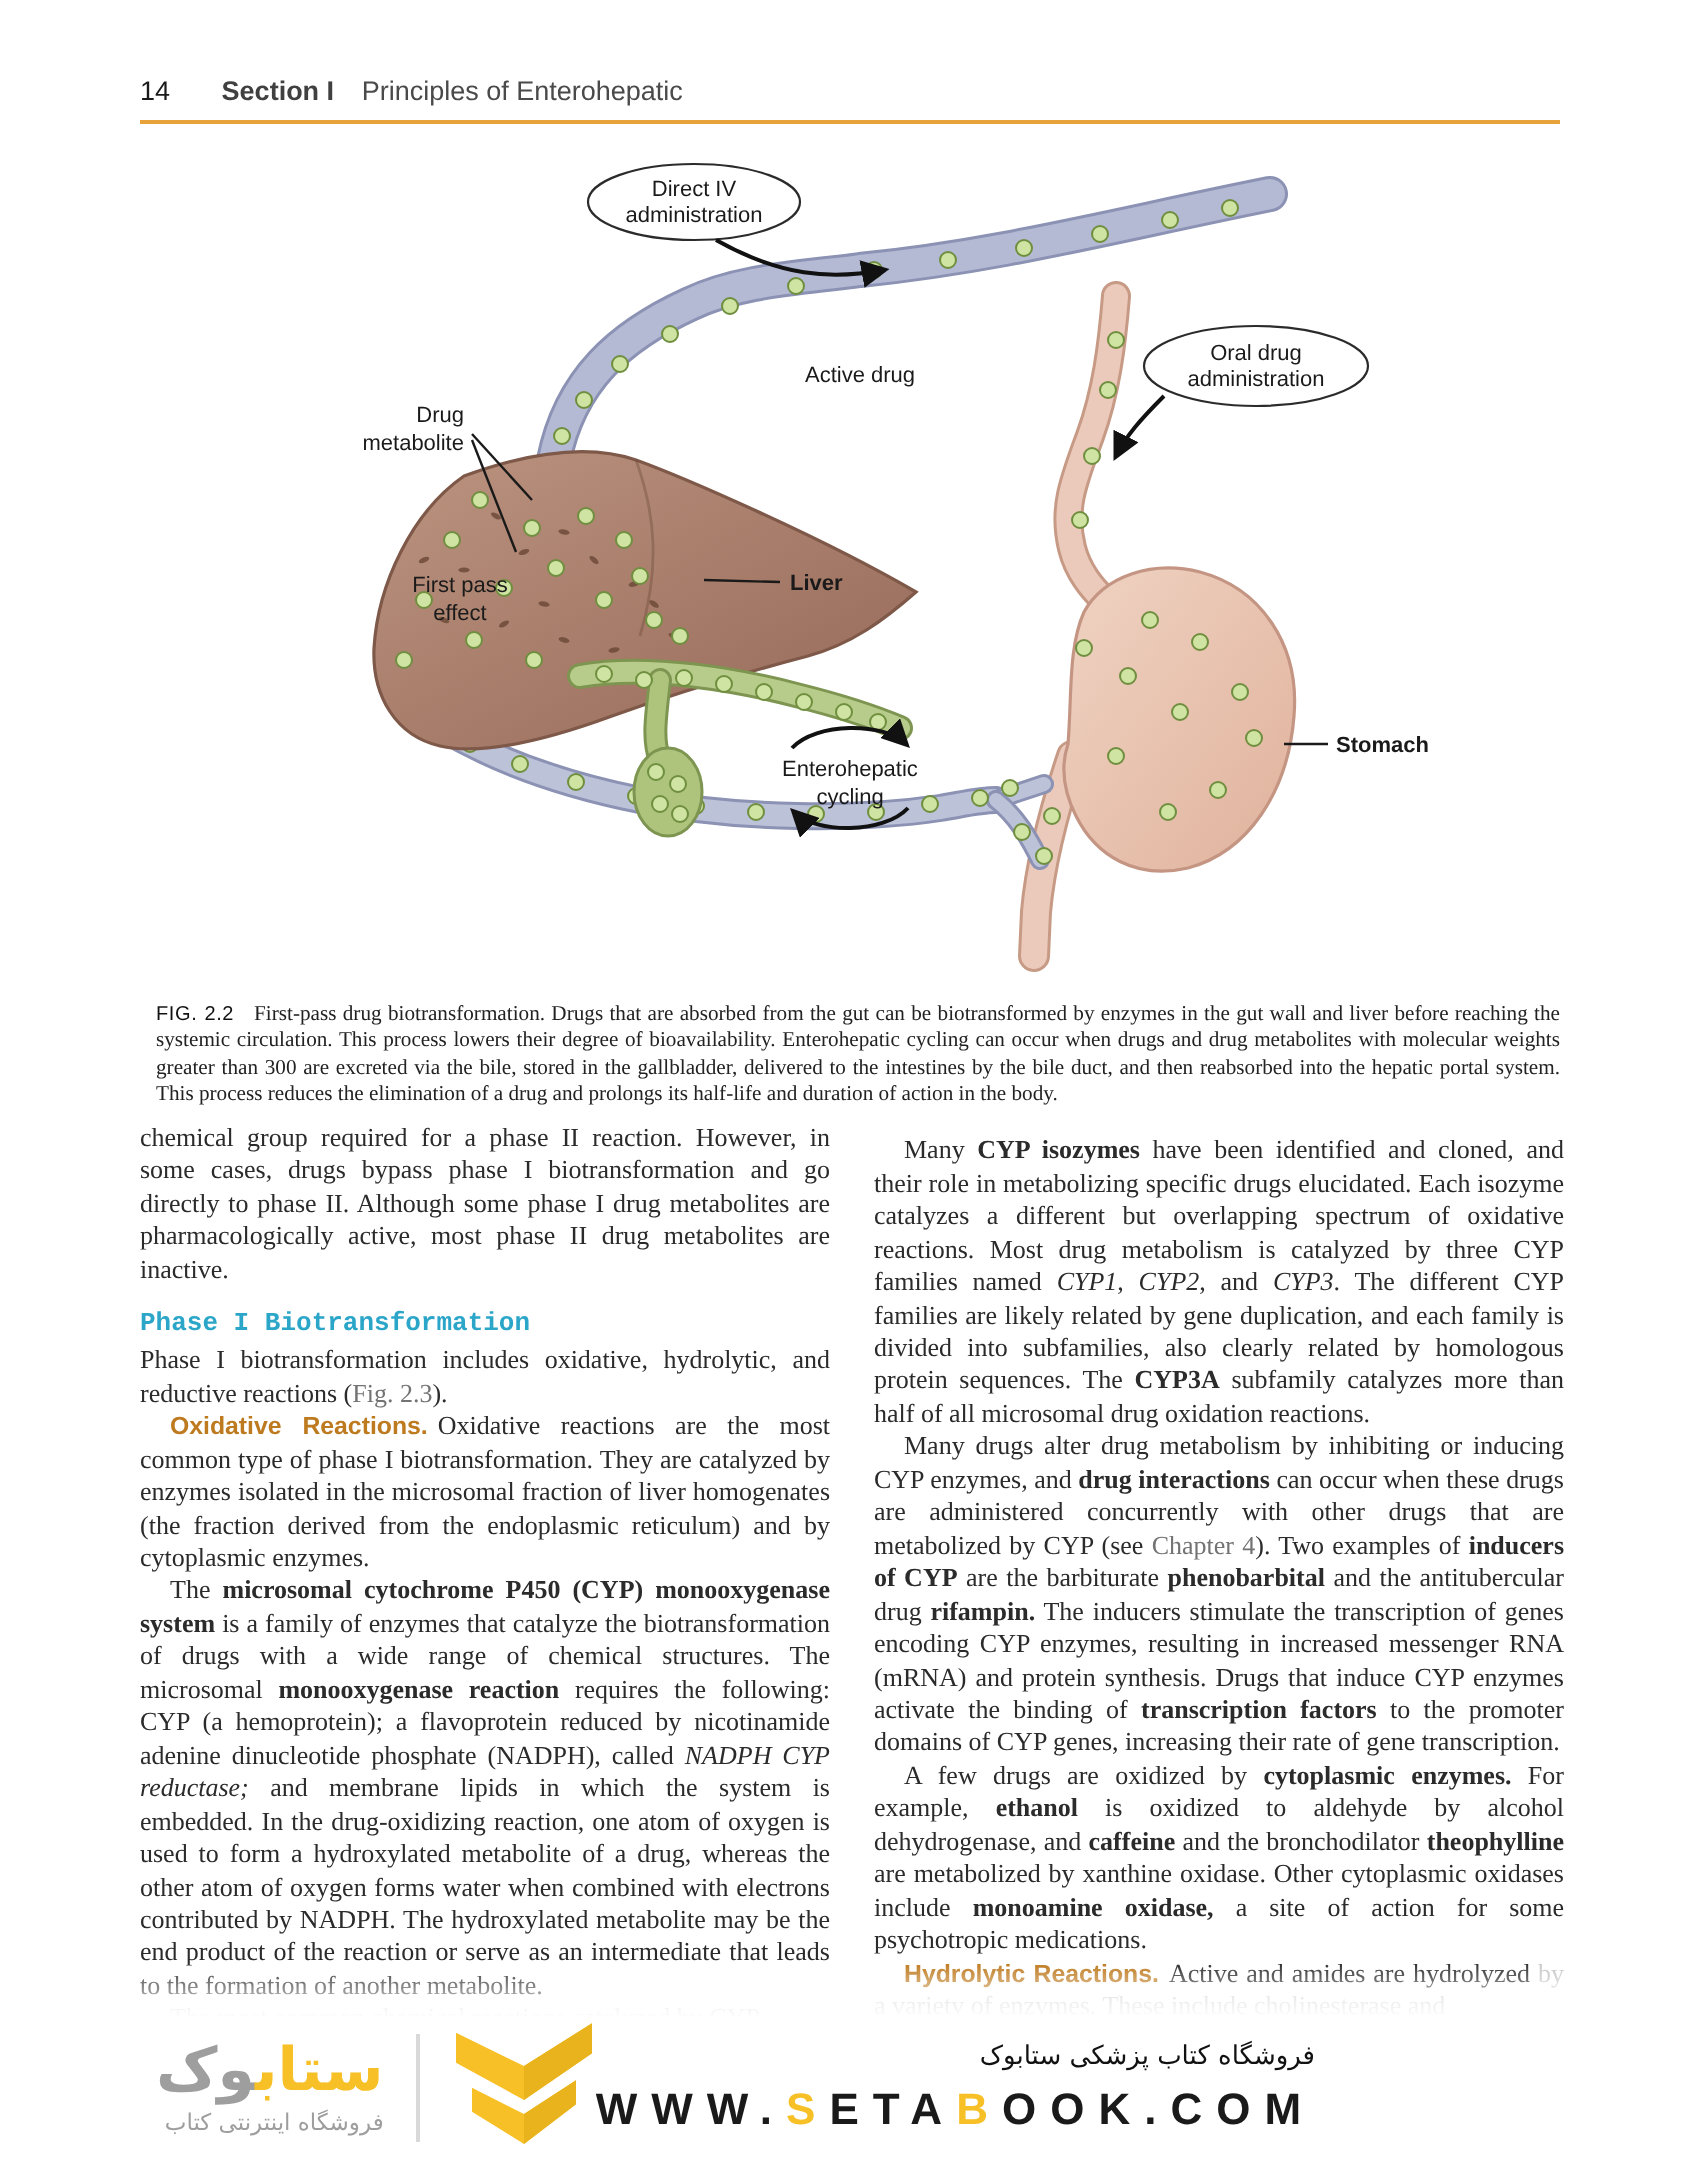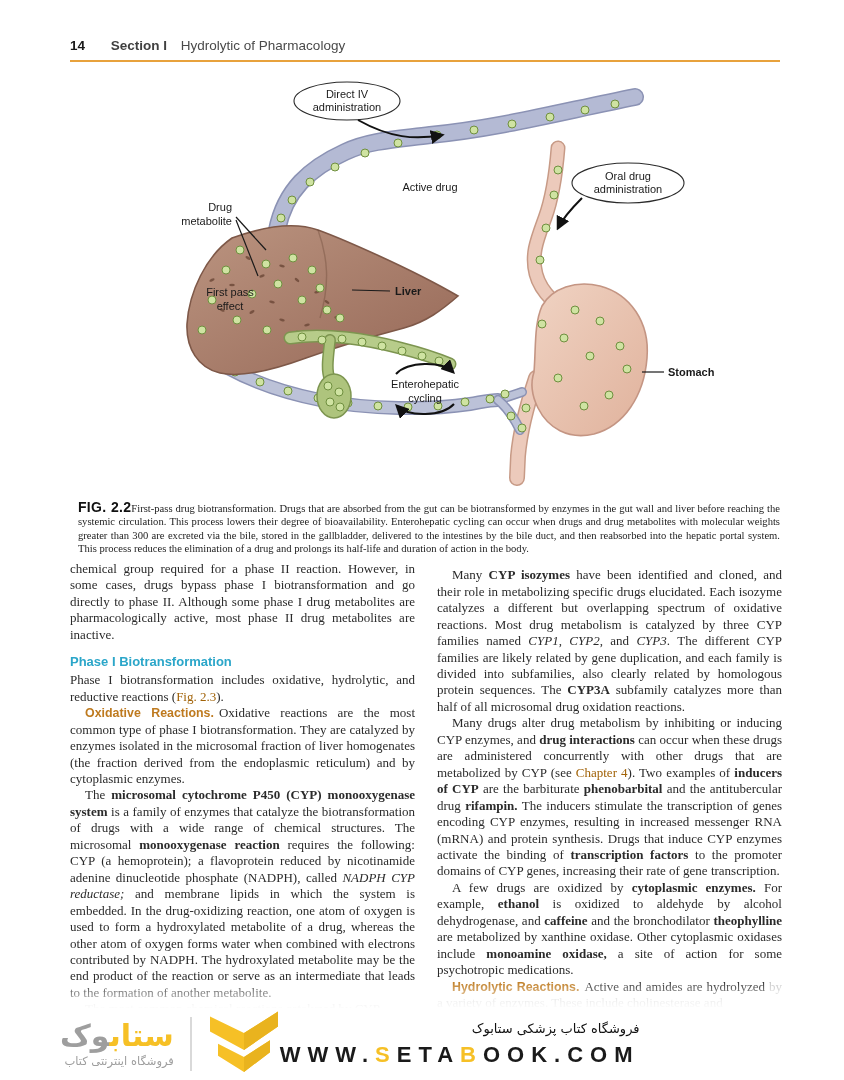--- a/index.html
+++ b/index.html
@@ -2,83 +2,83 @@
 <html><head>
 <meta charset="utf-8">
 <style>
   html,body{margin:0;padding:0;background:#ffffff;}
   #page{position:relative;width:844px;height:1080px;background:#ffffff;overflow:hidden;
         font-family:"Liberation Serif", serif;color:#2b2b2b;}
 
   
   #hdr{position:absolute;left:70px;top:38px;width:710px;height:22px;
        font-family:"Liberation Sans", sans-serif;font-size:13.5px;color:#4a4a4a;}
-  #hdr .pgnum{font-weight:bold;color:#1a1a1a;margin-right:22px;}
+  #hdr .pgnum{font-weight:normal;color:#1a1a1a;margin-right:22px;}
   #hdr .seclabel{font-weight:bold;color:#404040;margin-right:10px;}
   #hdr-rule{position:absolute;left:70px;top:60px;width:710px;height:2px;background:#e8a23c;}
 
   
   #figwrap{position:absolute;left:90px;top:78px;width:700px;height:418px;}
   svg text{font-family:"Liberation Sans", sans-serif;fill:#1a1a1a;}
   .figlbl{font-size:11px;}
   .figlbl-b{font-size:11px;font-weight:bold;}
   .balloon{fill:#ffffff;stroke:#2b2b2b;stroke-width:1.1;}
   .leader{stroke:#1a1a1a;stroke-width:1.2;fill:none;}
   .flowarrow{stroke:#111;stroke-width:2;fill:none;}
   .drugdot{fill:#cfe3a2;stroke:#6f8f3f;stroke-width:1;}
   .speck{fill:#6e4a3a;opacity:.85;}
 
   
   #caption{position:absolute;left:78px;top:501px;width:702px;
            font-size:10.6px;line-height:13.4px;text-align:justify;color:#222;}
-  #caption .capl{font-family:"Liberation Sans", sans-serif;font-weight:bold;font-size:14px;
-                 letter-spacing:.3px;margin-right:0;color:#111;}
+  #caption .capl{font-family:"Liberation Sans", sans-serif;font-weight:normal;font-size:10px;
+                 letter-spacing:.3px;margin-right:10px;color:#111;}
 
   
   #cols{position:absolute;left:70px;top:561px;width:712px;display:flex;gap:22px;align-items:center;}
   .col{width:345px;}
   .bodyp{margin:0;font-size:13px;line-height:16.45px;text-align:justify;}
   .bodyp.indent{text-indent:15px;}
-  .subhead{margin:11px 0 3px 0;font-family:Liberation Sans, sans-serif;
+  .subhead{margin:11px 0 3px 0;font-family:Liberation Mono, monospace;
            font-size:13px;font-weight:bold;color:#2ba6c9;}
   .b{font-weight:bold;}
   .i{font-style:italic;}
-  .link{color:#a16207;cursor:pointer;font-family:Liberation Serif, serif;}
+  .link{color:#737373;cursor:pointer;font-family:Liberation Serif, serif;}
   .runin{font-family:"Liberation Sans", sans-serif;font-weight:bold;color:#be7a1f;
          font-size:12.4px;padding-right:5px;margin-top:32px;}
   .fadetxt{color:#9b9b9b;opacity:.55;}
 
   #fade{position:absolute;left:0;top:981px;width:844px;height:38px;
         background:linear-gradient(to bottom, rgba(255,255,255,0), #ffffff 75%);pointer-events:none;}
 
   
   #ftr{position:absolute;left:0;top:1008px;width:671px;height:72px;background:#fff;
        display:flex;align-items:center;justify-content:space-between;
-       padding:0 60px;box-sizing:border-box;}
+       padding:0 78px;box-sizing:border-box;}
   #ftr-left{display:flex;align-items:center;gap:16px;}
   .wmline{font-family:"DejaVu Sans", sans-serif;font-size:30px;font-weight:bold;line-height:32px;}
   .wm-y{color:#f6c026;}
   .wm-g{color:#9e9e9e;}
   .tagline{font-family:"DejaVu Sans", sans-serif;font-size:11.5px;color:#9e9e9e;margin-top:2px;text-align:right;}
   #ftr-sep{width:2px;height:54px;background:#d9d9d9;}
   #ftr-right{text-align:right;}
   .storeline{font-family:"DejaVu Sans", sans-serif;font-size:13px;color:#111;margin-bottom:6px;}
   .urlline{font-family:"Liberation Sans", sans-serif;font-size:22px;font-weight:bold;
            letter-spacing:7px;color:#1a1a1a;}
   .accent{color:#f6c026;}
 </style>
 </head>
 <body>
 
 <div id="page">
 
   <div id="hdr">
     <span class="pgnum">14</span>
     <span class="seclabel">Section I</span>
-    <span>Hydrolytic of Pharmacology</span>
+    <span>Principles of Enterohepatic</span>
   </div>
   <div id="hdr-rule"></div>
 
   <div id="figwrap">
     <svg width="700" height="418" viewBox="0 0 700 418">
       <defs>
         <marker id="arw" viewBox="0 0 10 10" refX="8" refY="5" markerWidth="7" markerHeight="7" orient="auto-start-reverse">
           <path d="M0,0 L10,5 L0,10 z" fill="#111"></path>
         </marker>
         <linearGradient id="livergrad" x1="0" y1="0" x2="1" y2="1">

